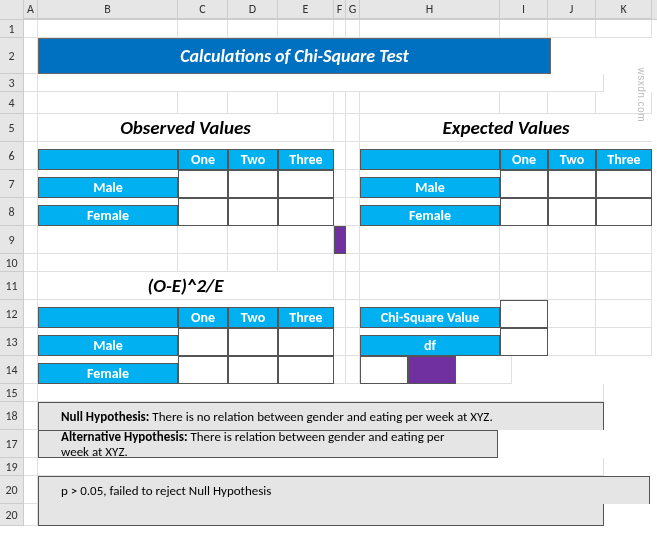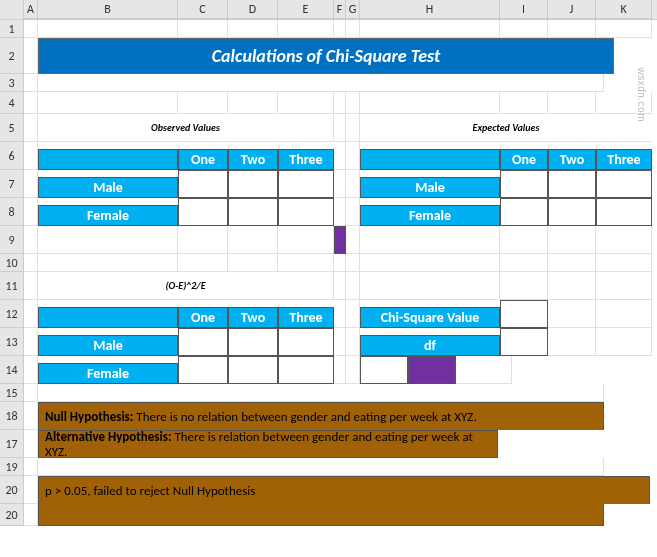--- a/index.html
+++ b/index.html
@@ -68,21 +68,21 @@
     color: #fff;
     font-weight: bold;
     font-size: 18px;
     font-style: italic;
     justify-content: center;
     border: 1px solid #666;
   }
   .sec-title {
     font-weight: bold;
     font-style: italic;
-    font-size: 10px;
+    font-size: 19px;
     justify-content: center;
   }
   .th {
     background: #00b0f0;
     color: #fff;
     font-weight: bold;
     font-size: 14px;
     justify-content: center;
     border: 1px solid #555;
     margin-top: 7px;
@@ -98,22 +98,22 @@
     top: 122px;
     transform: rotate(90deg);
     transform-origin: right top;
     color: #bbb;
     font-size: 10px;
     font-family: Arial, sans-serif;
     letter-spacing: 0.5px;
   }
   .box {
     border: 1px solid #555;
-    padding: 2px 6px;
-    background: #a16207;
+    padding: 2px 22px;
+    background: #e5e5e5;
   }
 </style>
 </head>
 <body>
 
 <div class="sheet">
 
   <div class="col-headers">
     <div class="col-header corner"></div>
     <div class="col-header ca">A</div>
@@ -142,21 +142,21 @@
       <div class="cell cg"></div>
       <div class="cell ch"></div>
       <div class="cell ci"></div>
       <div class="cell cj"></div>
       <div class="cell ck"></div>
     </div>
 
     <div class="row r-tall">
       <div class="row-header">2</div>
       <div class="cell ca"></div>
-      <div class="cell banner" style="width:576px">Calculations of Chi-Square Test</div>
+      <div class="cell banner" style="width:513px">Calculations of Chi-Square Test</div>
     </div>
 
     <div class="row r-short">
       <div class="row-header">3</div>
       <div class="cell ca"></div>
       <div class="cell" style="width:566px"></div>
     </div>
 
     <div class="row r-std">
       <div class="row-header">4</div>

